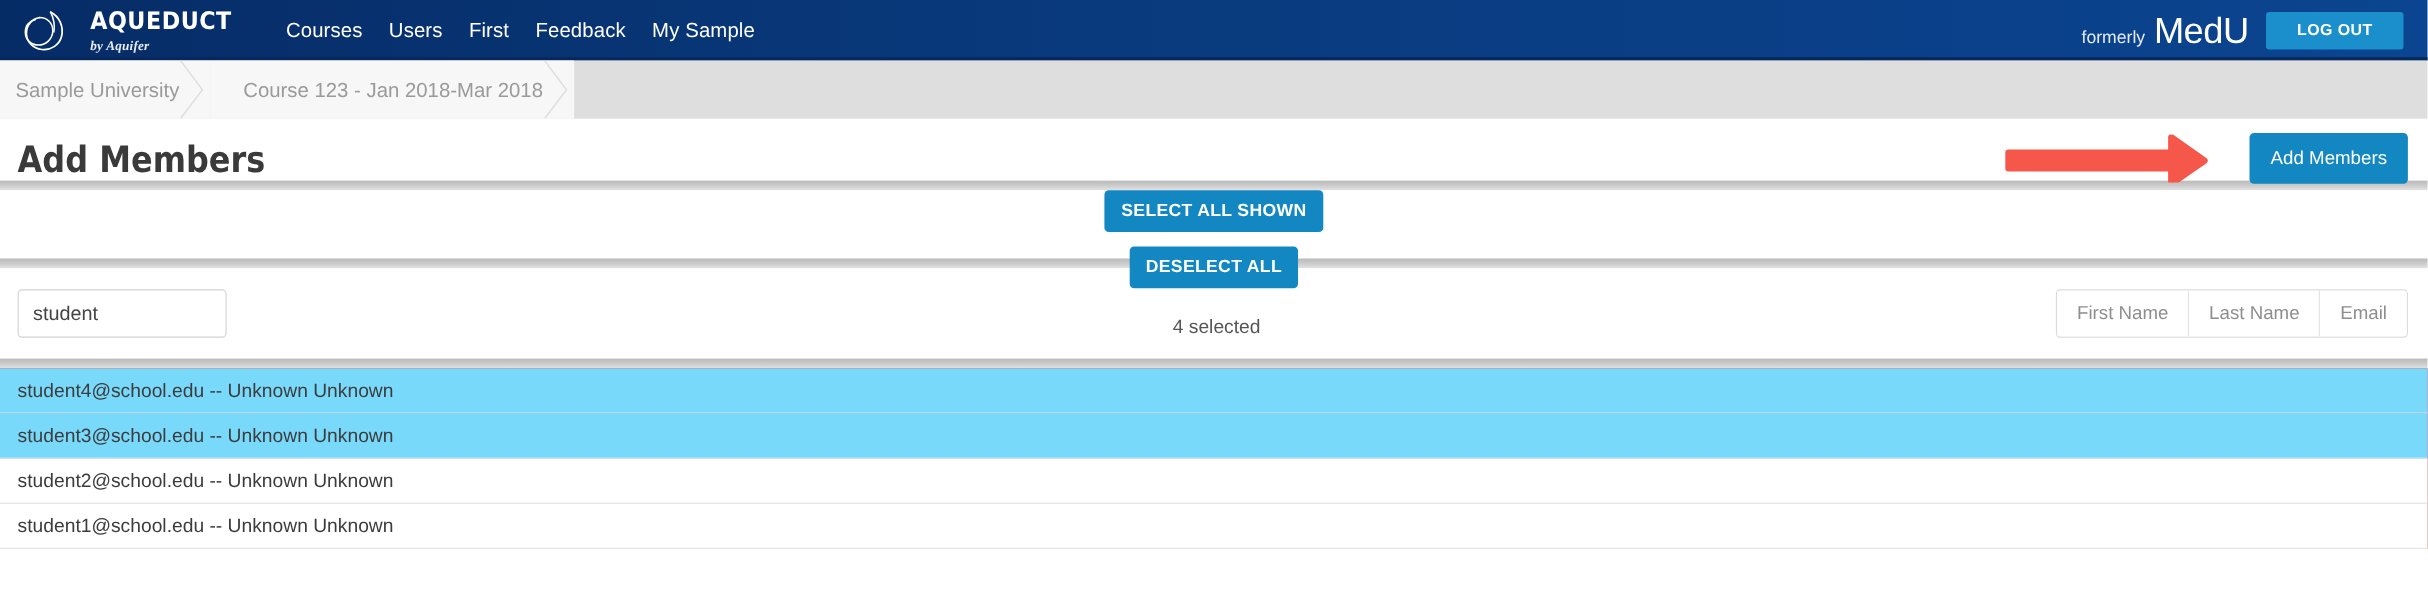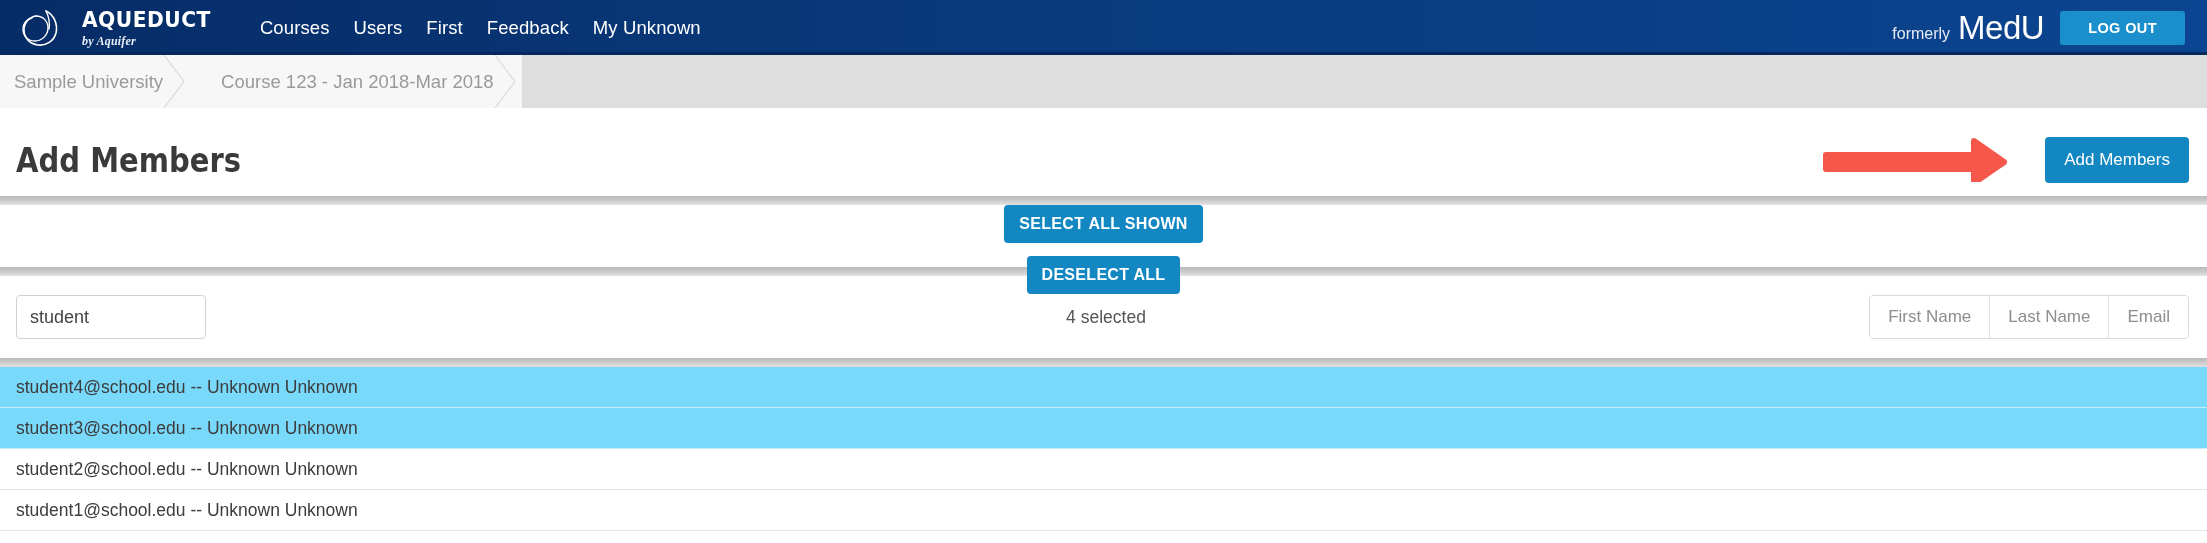--- a/index.html
+++ b/index.html
@@ -126,21 +126,21 @@
     right: -1px;
     width: 30px;
     overflow: hidden;
     pointer-events: none;
   }
   .crumb-sep svg { display: block; width: 30px; height: 100%; }
 
   
   .titlerow {
     position: relative;
-    height: 88px;
+    height: 56px;
     background: #ffffff;
     display: flex;
     align-items: center;
     padding: 16px 18px 0 16px;
   }
   .pagetitle {
     font-family: "DejaVu Sans", sans-serif;
     font-weight: bold;
     font-size: 33px;
     color: #3a3a3a;
@@ -199,20 +199,21 @@
     padding: 10px 15px;
     cursor: pointer;
     white-space: nowrap;
     font-family: "Liberation Sans", sans-serif;
   }
   .selcount {
     font-size: 17.5px;
     color: #555555;
     margin-left: 5px;
     white-space: nowrap;
+    margin-top: 12px;
   }
 
   
   .filterrow {
     height: 82px;
     background: #ffffff;
     display: flex;
     align-items: center;
     padding: 0 18px 0 16px;
   }
@@ -283,21 +284,21 @@
       <span class="brand-title">AQUEDUCT</span>
       <span class="brand-sub">by Aquifer</span>
     </div>
   </div>
 
   <div class="navlinks">
     <a class="navlink">Courses</a>
     <a class="navlink">Users</a>
     <a class="navlink">First</a>
     <a class="navlink">Feedback</a>
-    <a class="navlink">My Unknown</a>
+    <a class="navlink">My Sample</a>
   </div>
 
   <div class="nav-right">
     <div class="formerly">
       <span class="formerly-small">formerly</span>
       <span class="formerly-big">MedU</span>
     </div>
     <button class="logout-btn">LOG OUT</button>
   </div>
 </div>

